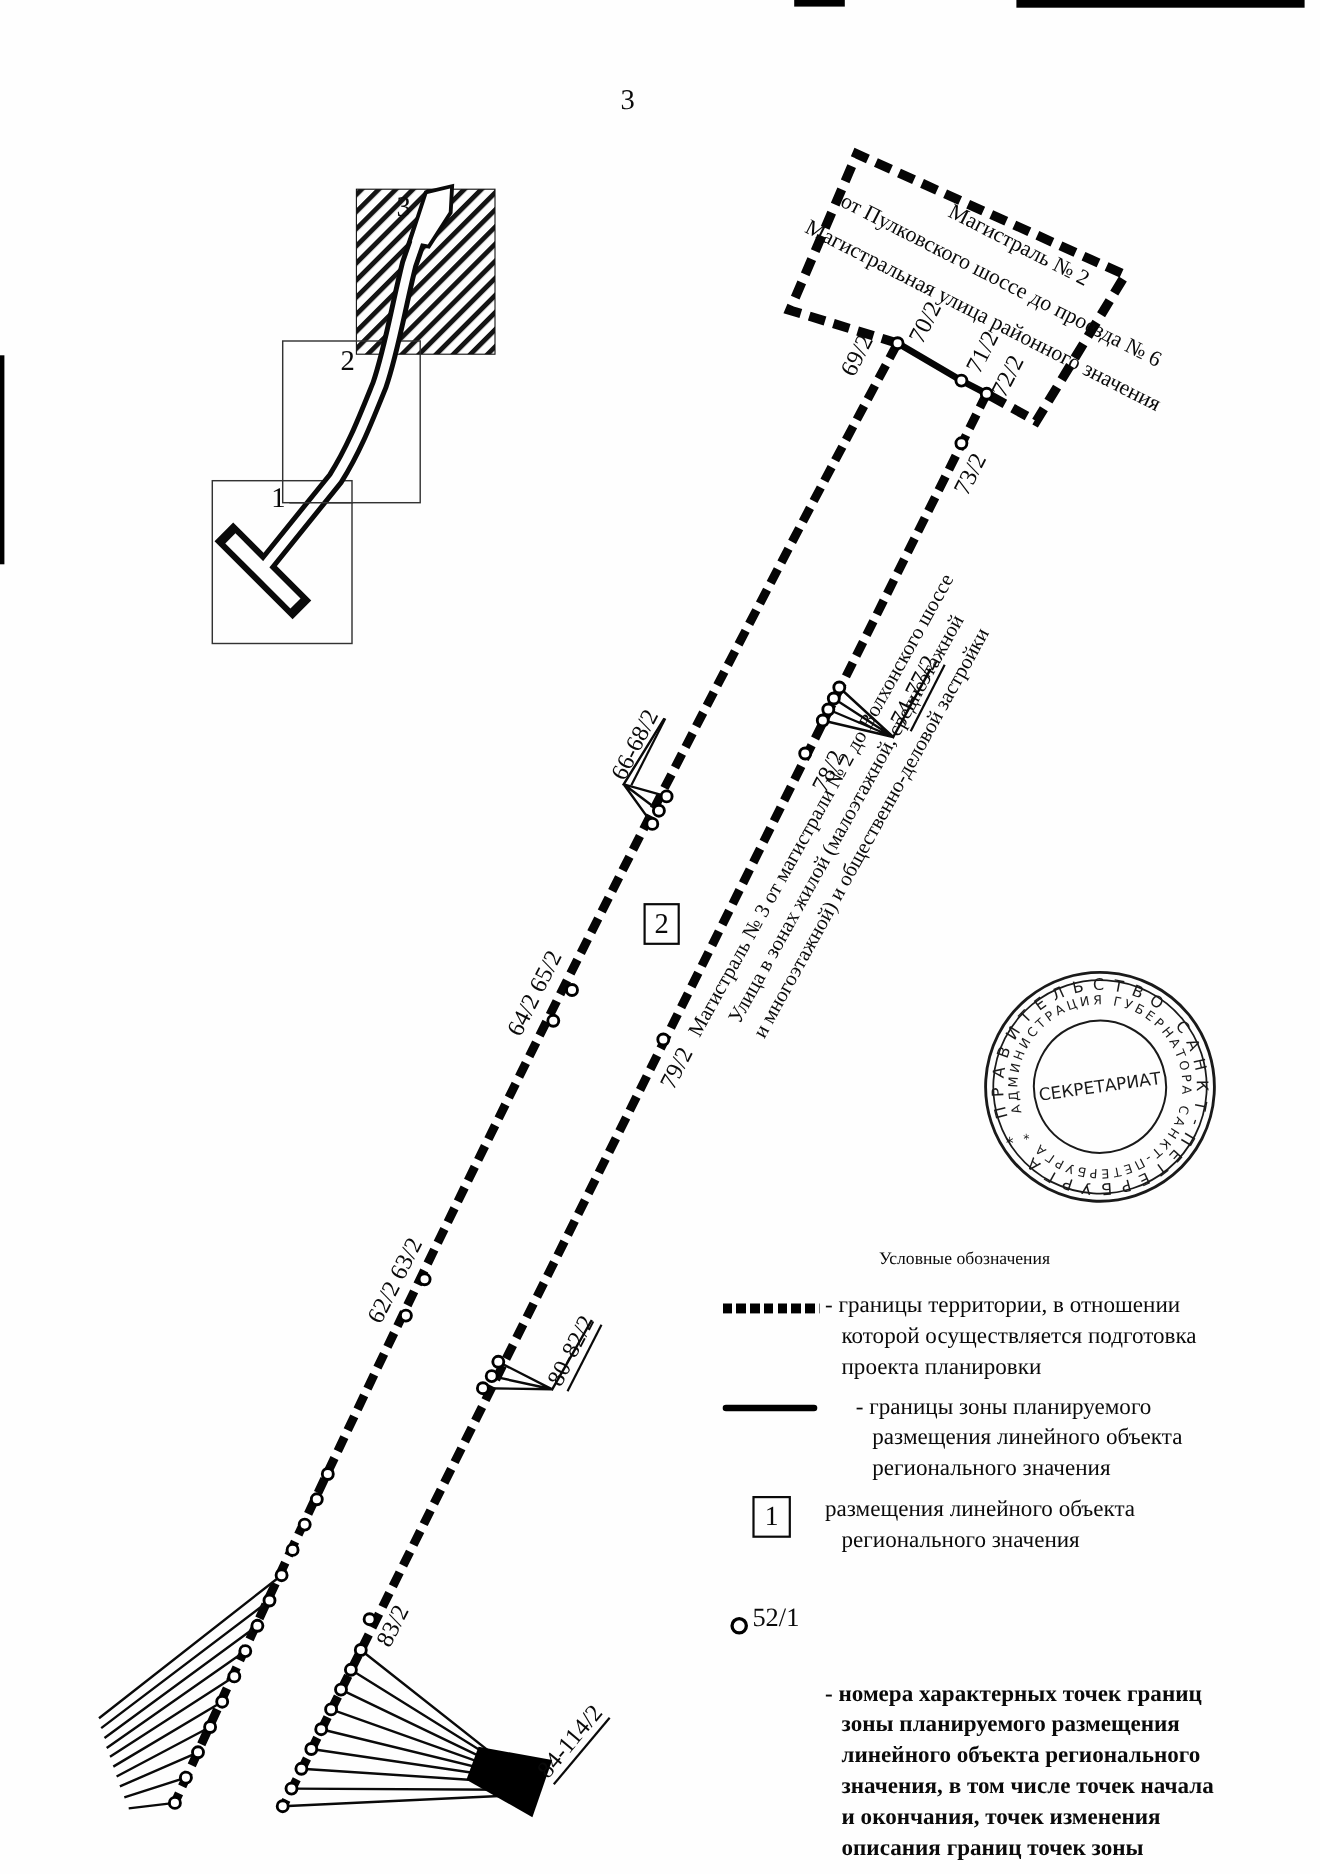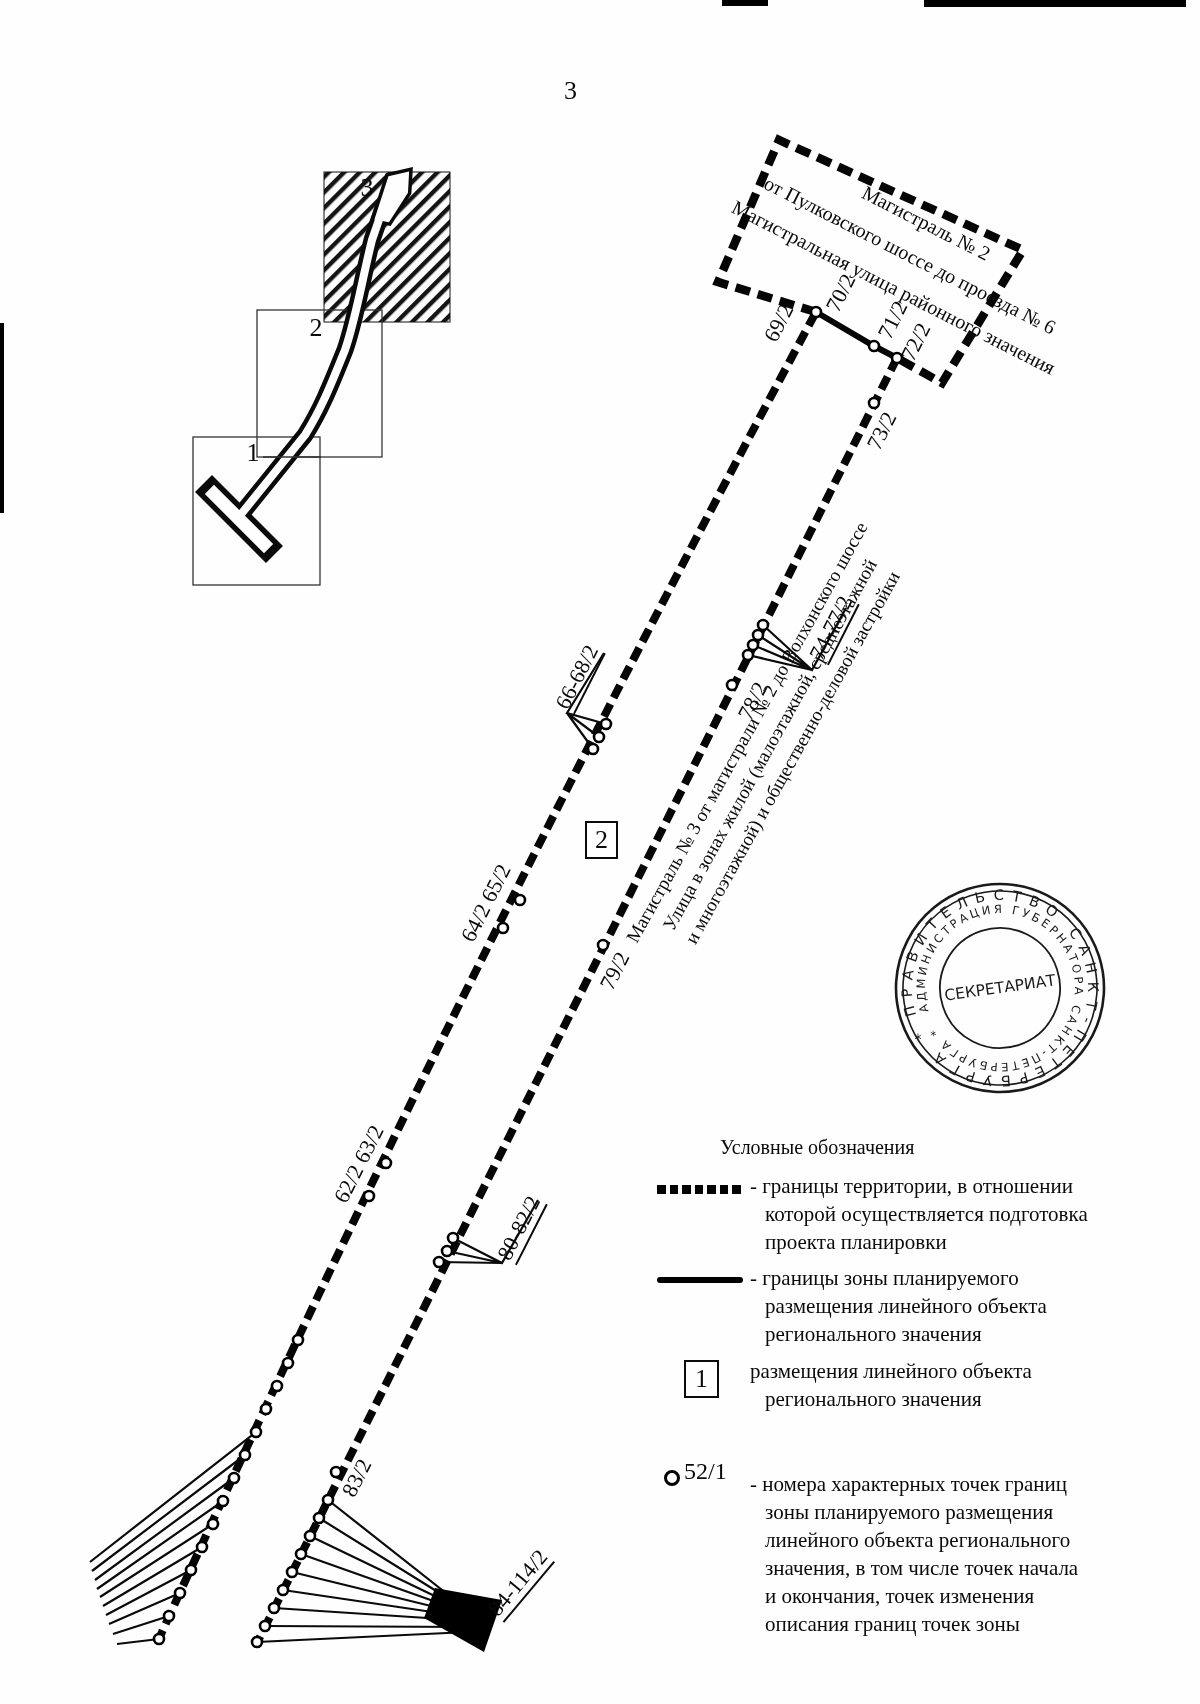--- a/index.html
+++ b/index.html
@@ -13,21 +13,21 @@
   .underl{border-bottom:2.5px solid #0a0a0a;padding-bottom:1px;}
   .insetnum{position:absolute;font-size:26px;transform:translate(-50%,-50%);}
   .zonebox{position:absolute;border:2.5px solid #0a0a0a;text-align:center;
            font-size:26px;background:#fff;}
   .caption{position:absolute;text-align:center;white-space:nowrap;}
   .caption div{white-space:nowrap;}
   .cap2{left:910px;top:255px;width:480px;font-size:20px;line-height:36px;
         transform:translate(-50%,-50%) rotate(27deg);}
   .cap3{left:770px;top:745px;width:560px;font-size:19px;line-height:26px;
         transform:translate(-50%,-50%) rotate(-61deg);}
-  .legend-title{position:absolute;left:720px;top:1136px;font-size:20px;}
+  .legend-title{position:absolute;left:799px;top:1136px;font-size:16px;}
   .legend-text{position:absolute;left:750px;width:410px;font-size:21px;line-height:28px;}
   .legend-text div:not(:first-child){padding-left:15px;}
   .sym-dashed{position:absolute;left:657px;top:1185px;width:88px;height:9px;
               background:repeating-linear-gradient(90deg,#000 0 8.5px,transparent 8.5px 12.5px);}
   .sym-solid{position:absolute;left:657px;top:1277px;width:86px;height:6px;background:#000;border-radius:3px;}
   .sym-box{position:absolute;left:684px;top:1360px;width:31px;height:34px;border:2.5px solid #0a0a0a;
            font-size:25px;text-align:center;line-height:33px;}
   .sym-dot{position:absolute;left:664px;top:1470px;width:10px;height:10px;border:3px solid #000;
            border-radius:50%;}
   .sym-dot-label{position:absolute;left:684px;top:1458px;font-size:24px;text-align:center;}
@@ -182,35 +182,35 @@
     <div class="legend-title">Условные обозначения</div>
 
     <div class="sym-dashed"></div>
     <div class="legend-text" style="top:1172px;">
       <div>- границы территории, в отношении</div>
       <div>которой осуществляется подготовка</div>
       <div>проекта планировки</div>
     </div>
 
     <div class="sym-solid"></div>
-    <div class="legend-text" style="top:1264px;">
+    <div class="legend-text" style="top:1264px;margin-left:28px;">
       <div>- границы зоны планируемого</div>
       <div>размещения линейного объекта</div>
       <div>регионального значения</div>
     </div>
 
     <div class="sym-box">1</div>
     <div class="legend-text" style="top:1357px;">
       <div>размещения линейного объекта</div>
       <div>регионального значения</div>
     </div>
 
     <div class="sym-dot"></div>
     <div class="sym-dot-label">52/1</div>
-    <div class="legend-text" style="top:1470px;">
+    <div class="legend-text" style="top:1525px;font-weight:bold;">
       <div>- номера характерных точек границ</div>
       <div>зоны планируемого размещения</div>
       <div>линейного объекта регионального</div>
       <div>значения, в том числе точек начала</div>
       <div>и окончания, точек изменения</div>
       <div>описания границ точек зоны</div>
     </div>
   </div>
 
 </div>

